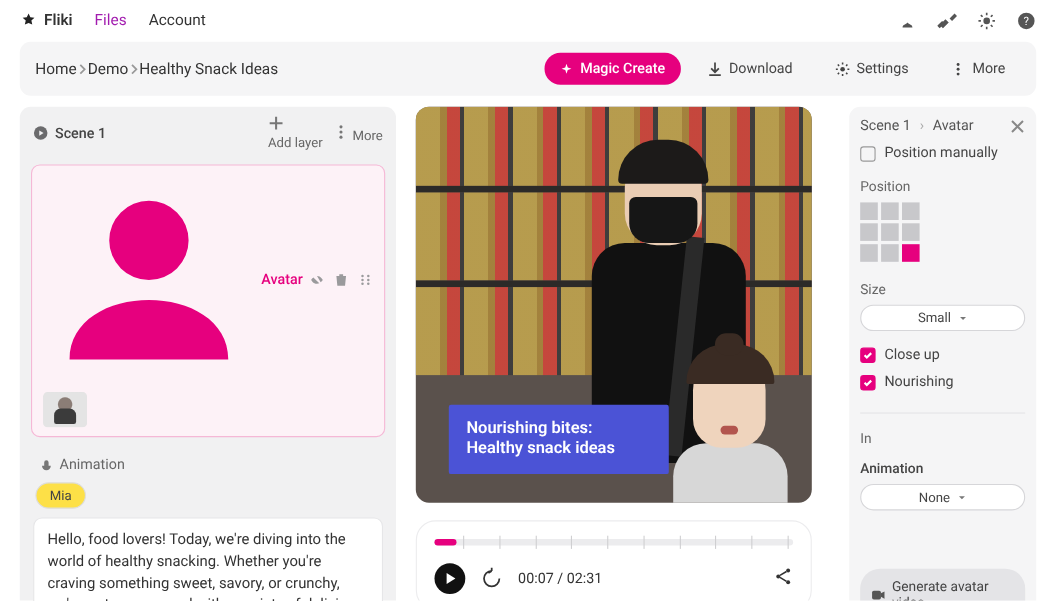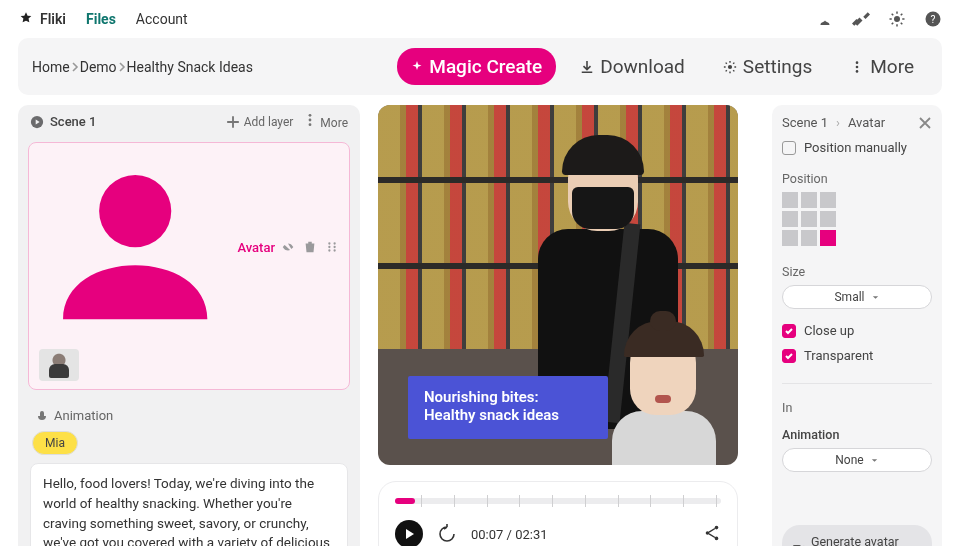--- a/index.html
+++ b/index.html
@@ -1,42 +1,42 @@
 <!DOCTYPE html>
 <html><head>
 <meta charset="utf-8">
 <style>
 * { margin: 0; padding: 0; box-sizing: border-box; font-family: -apple-system, BlinkMacSystemFont, "Segoe UI", Roboto, sans-serif; }
 body { width: 960px; height: 546px; background: #fff; color: #333; font-size: 13px; overflow: hidden; }
 .topnav { display: flex; align-items: center; height: 38px; padding: 0 18px; }
 .brand { display: flex; align-items: center; gap: 6px; font-weight: 600; font-size: 14px; margin-right: 20px; }
 .brand svg { width: 16px; height: 16px; }
 .nav-link { margin-right: 20px; font-size: 14px; cursor: pointer; }
-.nav-link.active { color: #0f766e; font-weight: 700; }
+.nav-link.active { color: #a21caf; font-weight: 400; }
 .nav-right { margin-left: auto; display: flex; gap: 18px; align-items: center; }
 .nav-right svg { width: 18px; height: 18px; fill: #555; cursor: pointer; }
 
 .breadcrumb-row { display: flex; align-items: center; background: #f5f5f6; border-radius: 10px; margin: 0 18px 10px; padding: 10px 14px; }
 .breadcrumb { display: flex; align-items: center; font-size: 14px; }
 .breadcrumb .crumb { color: #333; cursor: pointer; }
 .breadcrumb svg { width: 10px; height: 10px; stroke: #888; }
 .bc-right { margin-left: auto; display: flex; gap: 10px; align-items: center; }
-.btn { display: flex; align-items: center; gap: 6px; padding: 7px 14px; border-radius: 18px; font-size: 19px; cursor: pointer; }
+.btn { display: flex; align-items: flex-end; gap: 6px; padding: 7px 14px; border-radius: 18px; font-size: 13px; cursor: pointer; }
 .btn-primary { background: #e6007e; color: #fff; font-weight: 500; }
 .btn-ghost { color: #444; }
 .btn-ghost svg { width: 14px; height: 14px; fill: #444; }
 .more-dots { cursor: pointer; color: #444; }
 
 .main { display: flex; gap: 18px; padding: 0 18px; height: 480px; }
 .left { width: 342px; background: #f1f1f2; border-radius: 10px; display: flex; flex-direction: column; overflow: hidden; }
 .scene-hdr { display: flex; align-items: center; padding: 8px 12px; font-size: 13px; color: #444; }
 .scene-hdr .sc-left { display: flex; align-items: center; gap: 6px; font-weight: 500; }
 .scene-hdr svg { width: 14px; height: 14px; fill: #555; }
 .scene-hdr .sc-right { margin-left: auto; display: flex; align-items: center; gap: 10px; color: #666; font-size: 12px; }
-.scene-hdr .addlayer { display: flex; align-items: flex-start; gap: 4px; cursor: pointer; }
+.scene-hdr .addlayer { display: flex; align-items: flex-start; gap: 4px; cursor: pointer; flex-direction: column; }
 .scene-hdr .more { cursor: pointer; }
 
 .scroll { overflow-y: auto; padding: 4px 10px 10px; flex: 1; }
 .card { border-radius: 8px; margin-bottom: 10px; }
 .avatar-card { border: 1px solid #f5b8d6; background: #fdf2f7; padding: 8px 10px; }
 .card-hdr { display: flex; align-items: center; gap: 6px; margin-bottom: 6px; }
 .card-hdr .lbl { color: #e6007e; font-weight: 500; font-size: 13px; }
 .card-hdr .icons { margin-left: auto; display: flex; gap: 8px; }
 .card-hdr .icons svg { width: 14px; height: 14px; fill: #9a9a9c; cursor: pointer; }
 .avatar-thumb { width: 40px; height: 32px; background: #ddd; border-radius: 4px; background-image: radial-gradient(circle at 50% 35%, #8b7d76 0 6px, transparent 7px), linear-gradient(#e4e4e4,#e4e4e4); background-repeat: no-repeat; position: relative; }
@@ -352,21 +352,21 @@
           </svg>
         </span>
       <span>Close up</span>
     </div>
     <div class="opt-row">
       <span class="checkbox checked">
           <svg viewBox="0 0 10 10">
             <path d="M2 5l2 2 4-4" stroke="#fff" stroke-width="2" fill="none"></path>
           </svg>
         </span>
-      <span>Transparent</span>
+      <span>Nourishing</span>
     </div>
 
     <div class="divider"></div>
     <div class="sect-lbl">In</div>
     <div class="sect-lbl" style="color:#444;font-weight:500">Animation</div>
     <div class="select">
       <span>None</span>
       <svg viewBox="0 0 10 10">
           <path d="M2 3.5L5 6.5 8 3.5"></path>
         </svg>

